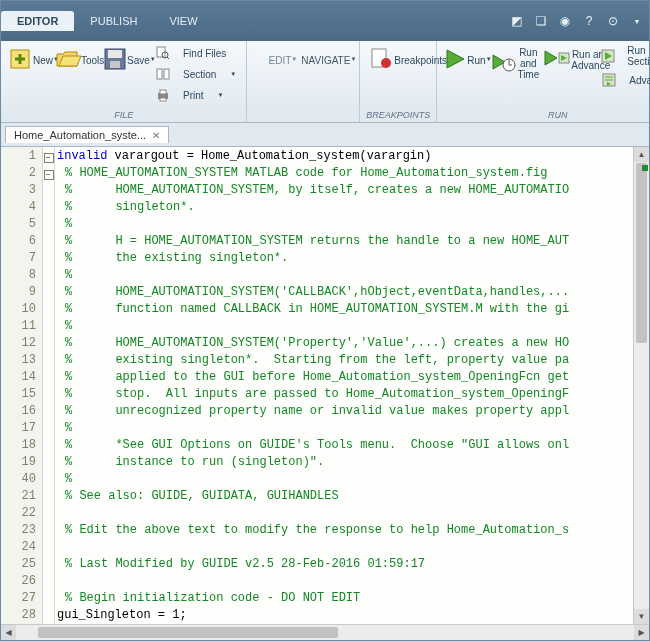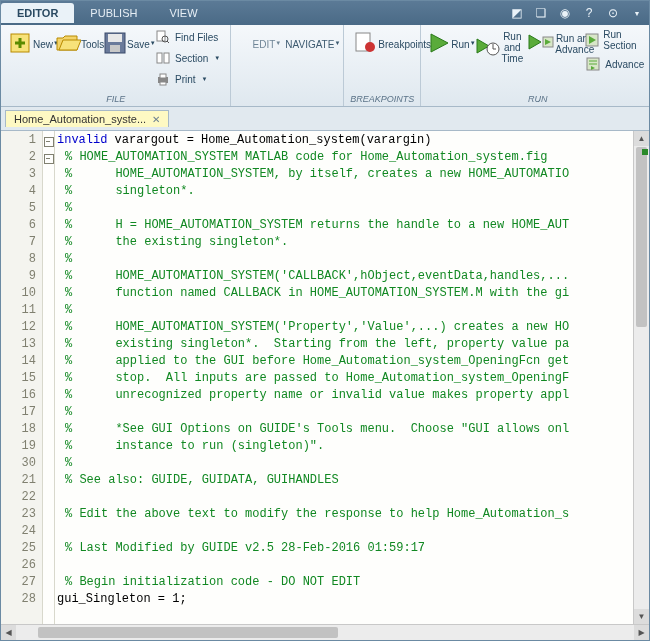--- a/index.html
+++ b/index.html
@@ -1,42 +1,42 @@
 <!DOCTYPE html>
 <html><head>
 <meta charset="utf-8">
 <style>
 * { box-sizing: border-box; margin: 0; padding: 0; }
 body { font-family: "Segoe UI", Tahoma, sans-serif; font-size: 11px; background: #f0f0f0; width: 650px; height: 641px; overflow: hidden; }
 .app { display: flex; flex-direction: column; height: 641px; border: 1px solid #6b8aa3; }
 
 
-.tabstrip { display: flex; align-items: center; background: linear-gradient(#5b7a96, #4a6a86); height: 24px; }
+.tabstrip { display: flex; align-items: center; background: linear-gradient(#5b7a96, #4a6a86); height: 40px; }
 .maintab { padding: 4px 16px; font-size: 11px; color: #e6eef5; cursor: pointer; text-align: center; }
 .maintab.active { background: #eaf2f8; color: #2a4a62; font-weight: bold; border-radius: 3px 3px 0 0; }
 .tabstrip-spacer { flex: 1; }
 .qat-btn { width: 22px; height: 22px; margin: 0 1px; display: flex; align-items: center; justify-content: center; color: #eaf2f8; cursor: pointer; font-size: 12px; }
 
 
 .ribbon { display: flex; background: linear-gradient(#f5f8fb, #dfe8ef); border-bottom: 1px solid #a7b9c8; height: 82px; }
 .rgroup { display: flex; flex-direction: column; align-items: center; border-right: 1px solid #bccad6; padding: 2px 6px 0 6px; }
 .rgroup-body { display: flex; flex: 1; align-items: flex-start; gap: 4px; }
 .rgroup-label { font-size: 9px; color: #5a7287; padding: 2px 0; font-style: italic; }
 .bigbtn { display: flex; align-items: center; justify-content: flex-start; width: 44px; padding-top: 2px; cursor: pointer; }
 .bigbtn .ic { width: 28px; height: 28px; display: flex; align-items: center; justify-content: center; }
 .bigbtn .lbl { font-size: 10px; color: #2a4a62; text-align: center; line-height: 11px; margin-top: 2px; }
 .bigbtn .dd { font-size: 6px; color: #2a4a62; }
 .smallcol { display: flex; flex-direction: column; gap: 1px; }
-.smallbtn { display: flex; align-items: center; gap: 4px; padding: 2px 4px; cursor: pointer; font-size: 10px; color: #2a4a62; }
+.smallbtn { display: flex; align-items: center; gap: 12px; padding: 2px 4px; cursor: pointer; font-size: 10px; color: #2a4a62; }
 .smallbtn .ic { width: 16px; height: 16px; display: flex; align-items: center; justify-content: center; }
 .smallbtn .dd { font-size: 6px; margin-left: 2px; }
 
 
 .filetabs { display: flex; align-items: center; background: #e1e9ef; border-bottom: 1px solid #a7b9c8; padding: 2px 4px; height: 24px; }
-.filetab { display: flex; align-items: center; background: #fef9c3; border: 1px solid #a7b9c8; border-bottom: none; padding: 2px 8px; font-size: 11px; color: #333; max-width: 190px; }
+.filetab { display: flex; align-items: center; background: #ffffff; border: 1px solid #a7b9c8; border-bottom: none; padding: 2px 8px; font-size: 11px; color: #333; max-width: 190px; }
 .filetab .txt { overflow: hidden; text-overflow: ellipsis; white-space: nowrap; }
 .filetab .cx { margin-left: 6px; color: #6b7f90; cursor: pointer; font-size: 10px; }
 
 
 .editor-wrap { flex: 1; display: flex; background: #fefefc; overflow: hidden; position: relative; }
 .gutter { width: 42px; background: #f4f4ef; border-right: 1px solid #d8d8cc; padding-top: 2px; }
 .lnum { height: 17px; font-family: "Courier New", monospace; font-size: 12px; color: #808070; text-align: right; padding-right: 6px; }
 .fold { width: 12px; border-right: 1px solid #d8d8cc; padding-top: 2px; }
 .fbox { height: 17px; position: relative; }
 .fbox.has::before { content: ""; position: absolute; left: 1px; top: 4px; width: 8px; height: 8px; border: 1px solid #808070; background: #fefefc; }
@@ -261,21 +261,21 @@
         <div class="lnum">10</div>
         <div class="lnum">11</div>
         <div class="lnum">12</div>
         <div class="lnum">13</div>
         <div class="lnum">14</div>
         <div class="lnum">15</div>
         <div class="lnum">16</div>
         <div class="lnum">17</div>
         <div class="lnum">18</div>
         <div class="lnum">19</div>
-        <div class="lnum">30</div>
+        <div class="lnum">40</div>
         <div class="lnum">21</div>
         <div class="lnum">22</div>
         <div class="lnum">23</div>
         <div class="lnum">24</div>
         <div class="lnum">25</div>
         <div class="lnum">26</div>
         <div class="lnum">27</div>
         <div class="lnum">28</div>
       </div>
     <div class="fold" id="fold">

